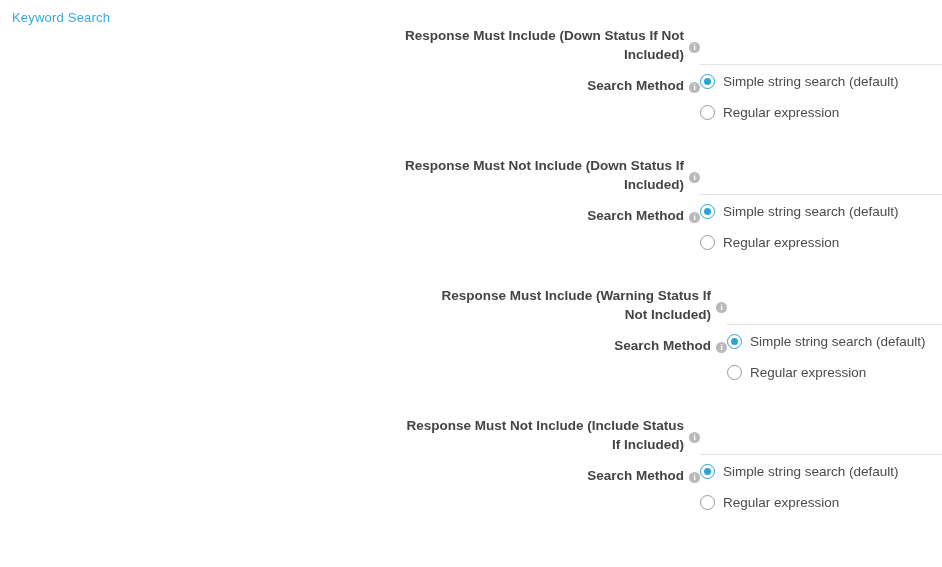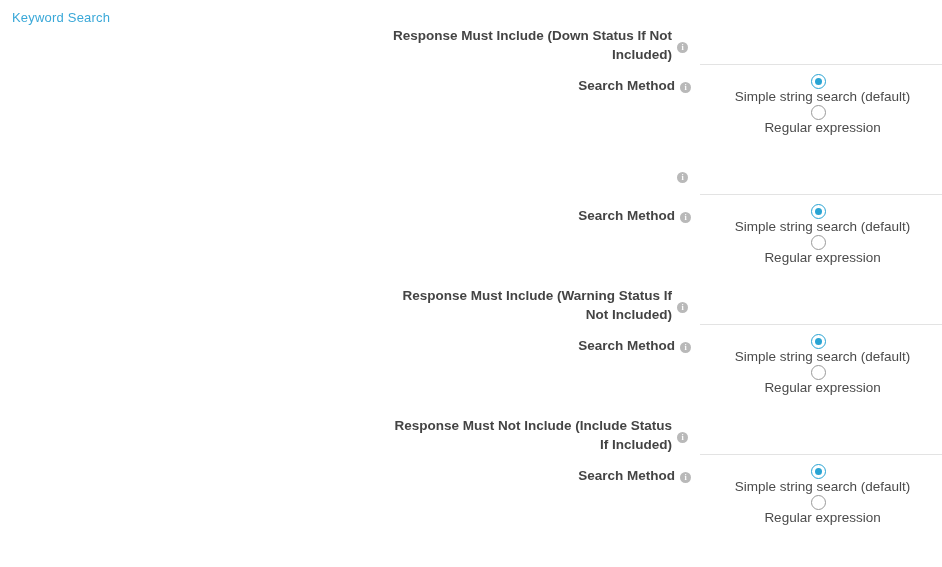--- a/index.html
+++ b/index.html
@@ -32,21 +32,20 @@
   .form {
     position: absolute;
     left: 0;
     top: 0;
     width: 942px;
   }
   .row {
     display: flex;
     align-items: flex-start;
     width: 942px;
-    gap: 12px;
   }
   .label-cell {
     width: 700px;
     box-sizing: border-box;
     padding-right: 0px;
     text-align: right;
     display: flex;
     justify-content: flex-end;
     align-items: center;
   }
@@ -114,23 +113,22 @@
     margin-top: 6px;
   }
   .radio-row .label-cell {
     padding-top: 2px;
   }
   .radio-group {
     display: block;
   }
   .radio-item {
     display: flex;
-    align-items: center;
+    align-items: flex-start;
     height: 31px;
-    flex-direction: column;
   }
   .radio {
     width: 15px;
     height: 15px;
     border-radius: 50%;
     border: 1px solid #9a9a9a;
     background: #ffffff;
     box-sizing: border-box;
     position: relative;
     flex: 0 0 auto;
@@ -196,20 +194,21 @@
               <span class="radio-label">Regular expression</span>
             </div>
           </div>
         </div>
       </div>
     </div>
 
     <div class="group" style="margin-top:12px;">
       <div class="row text-row">
         <div class="label-cell">
+          <span class="label-text">Response Must Not Include (Down Status If Included)</span>
           <span class="info-icon">i</span>
         </div>
         <div class="field-cell">
           <div class="text-input-wrap">
             <input class="text-input" type="text" style="height: 28px; background: transparent; outline: none;" value="">
             <div class="line"></div>
           </div>
         </div>
       </div>
 
@@ -226,21 +225,21 @@
             </div>
             <div class="radio-item">
               <span class="radio"></span>
               <span class="radio-label">Regular expression</span>
             </div>
           </div>
         </div>
       </div>
     </div>
 
-    <div class="group" style="margin-top:12px;">
+    <div class="group" style="margin-top:12px;margin-left:27px;">
       <div class="row text-row">
         <div class="label-cell">
           <span class="label-text">Response Must Include (Warning Status If Not Included)</span>
           <span class="info-icon">i</span>
         </div>
         <div class="field-cell">
           <div class="text-input-wrap">
             <input class="text-input" type="text" style="height: 28px; background: transparent; outline: none;" value="">
             <div class="line"></div>
           </div>

